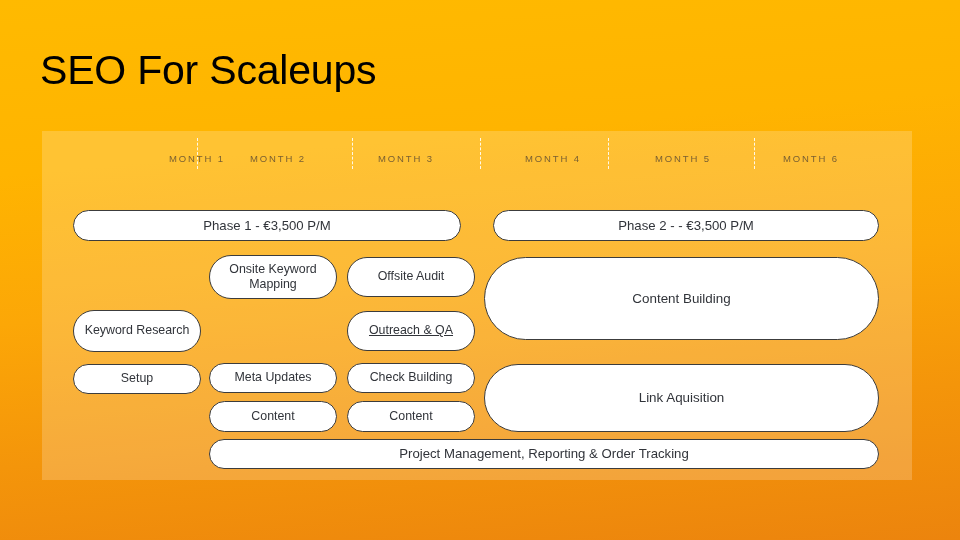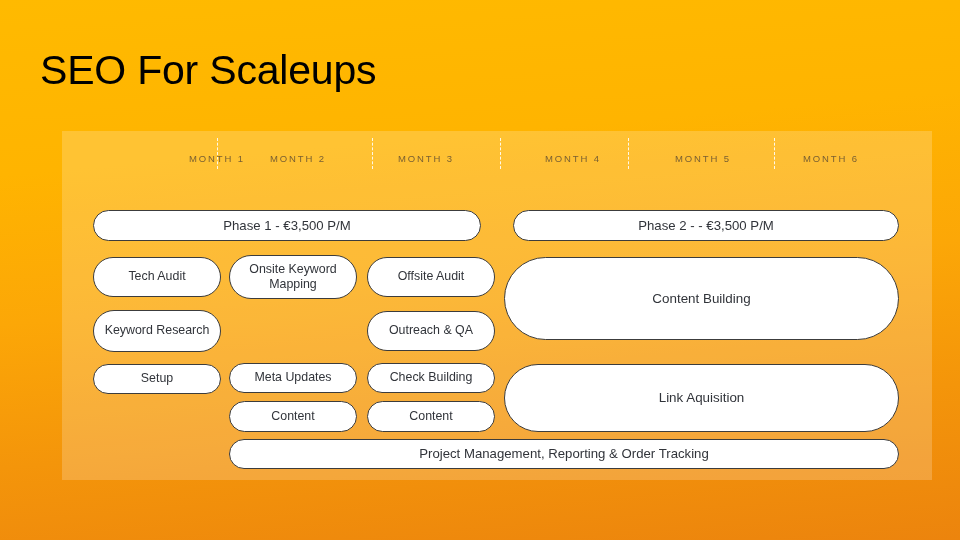--- a/index.html
+++ b/index.html
@@ -15,21 +15,20 @@
   .title{
     position:absolute;left:40px;top:44px;
     font-size:41px;line-height:52px;color:#000;
     letter-spacing:-0.2px;white-space:nowrap;
   }
 
   
   .panel{
     position:absolute;left:42px;top:131px;width:870px;height:349px;
     background:rgba(255,255,255,0.20);
-    margin-left:20px;
   }
 
   
   .months{position:absolute;left:0;top:0;width:100%;height:58px;}
   .month{
     position:absolute;top:22px;
     font-size:9.5px;letter-spacing:1.9px;color:#7A6032;
     text-transform:uppercase;white-space:nowrap;
     text-align:center;font-weight:400;
   }
@@ -76,30 +75,29 @@
       <div class="month" style="left:151px;width:170px;">MONTH 2</div>
       <div class="month" style="left:279px;width:170px;">MONTH 3</div>
       <div class="month" style="left:426px;width:170px;">MONTH 4</div>
       <div class="month" style="left:556px;width:170px;text-align:center;">MONTH 5</div>
       <div class="month" style="left:684px;width:170px;">MONTH 6</div>
     </div>
 
     <div class="pill bar" style="left:31px;top:79px;width:388px;height:31px;">Phase 1 - €3,500 P/M</div>
     <div class="pill bar" style="left:451px;top:79px;width:386px;height:31px;">Phase 2 -  - €3,500 P/M</div>
 
-    <div class="pill" style="left:31px;top:126px;width:128px;height:40px;">Tech Audit</div>
     <div class="pill" style="left:31px;top:179px;width:128px;height:42px;">Keyword Research</div>
     <div class="pill" style="left:31px;top:233px;width:128px;height:30px;">Setup</div>
 
     <div class="pill" style="left:167px;top:124px;width:128px;height:44px;">Onsite Keyword Mapping</div>
     <div class="pill" style="left:167px;top:232px;width:128px;height:30px;">Meta Updates</div>
     <div class="pill" style="left:167px;top:270px;width:128px;height:31px;">Content</div>
 
     <div class="pill" style="left:305px;top:126px;width:128px;height:40px;">Offsite Audit</div>
-    <div class="pill" style="left:305px;top:180px;width:128px;height:40px;">Outreach &amp; QA</div>
+    <div class="pill" style="left:305px;top:180px;width:128px;height:40px;text-decoration:underline;">Outreach &amp; QA</div>
     <div class="pill" style="left:305px;top:232px;width:128px;height:30px;">Check Building</div>
     <div class="pill" style="left:305px;top:270px;width:128px;height:31px;">Content</div>
 
     <div class="pill big" style="left:442px;top:126px;width:395px;height:83px;">Content Building</div>
     <div class="pill big" style="left:442px;top:233px;width:395px;height:68px;">Link Aquisition</div>
 
     <div class="pill wide" style="left:167px;top:308px;width:670px;height:30px;">Project Management, Reporting &amp; Order Tracking</div>
 
   </div>
 </div>

